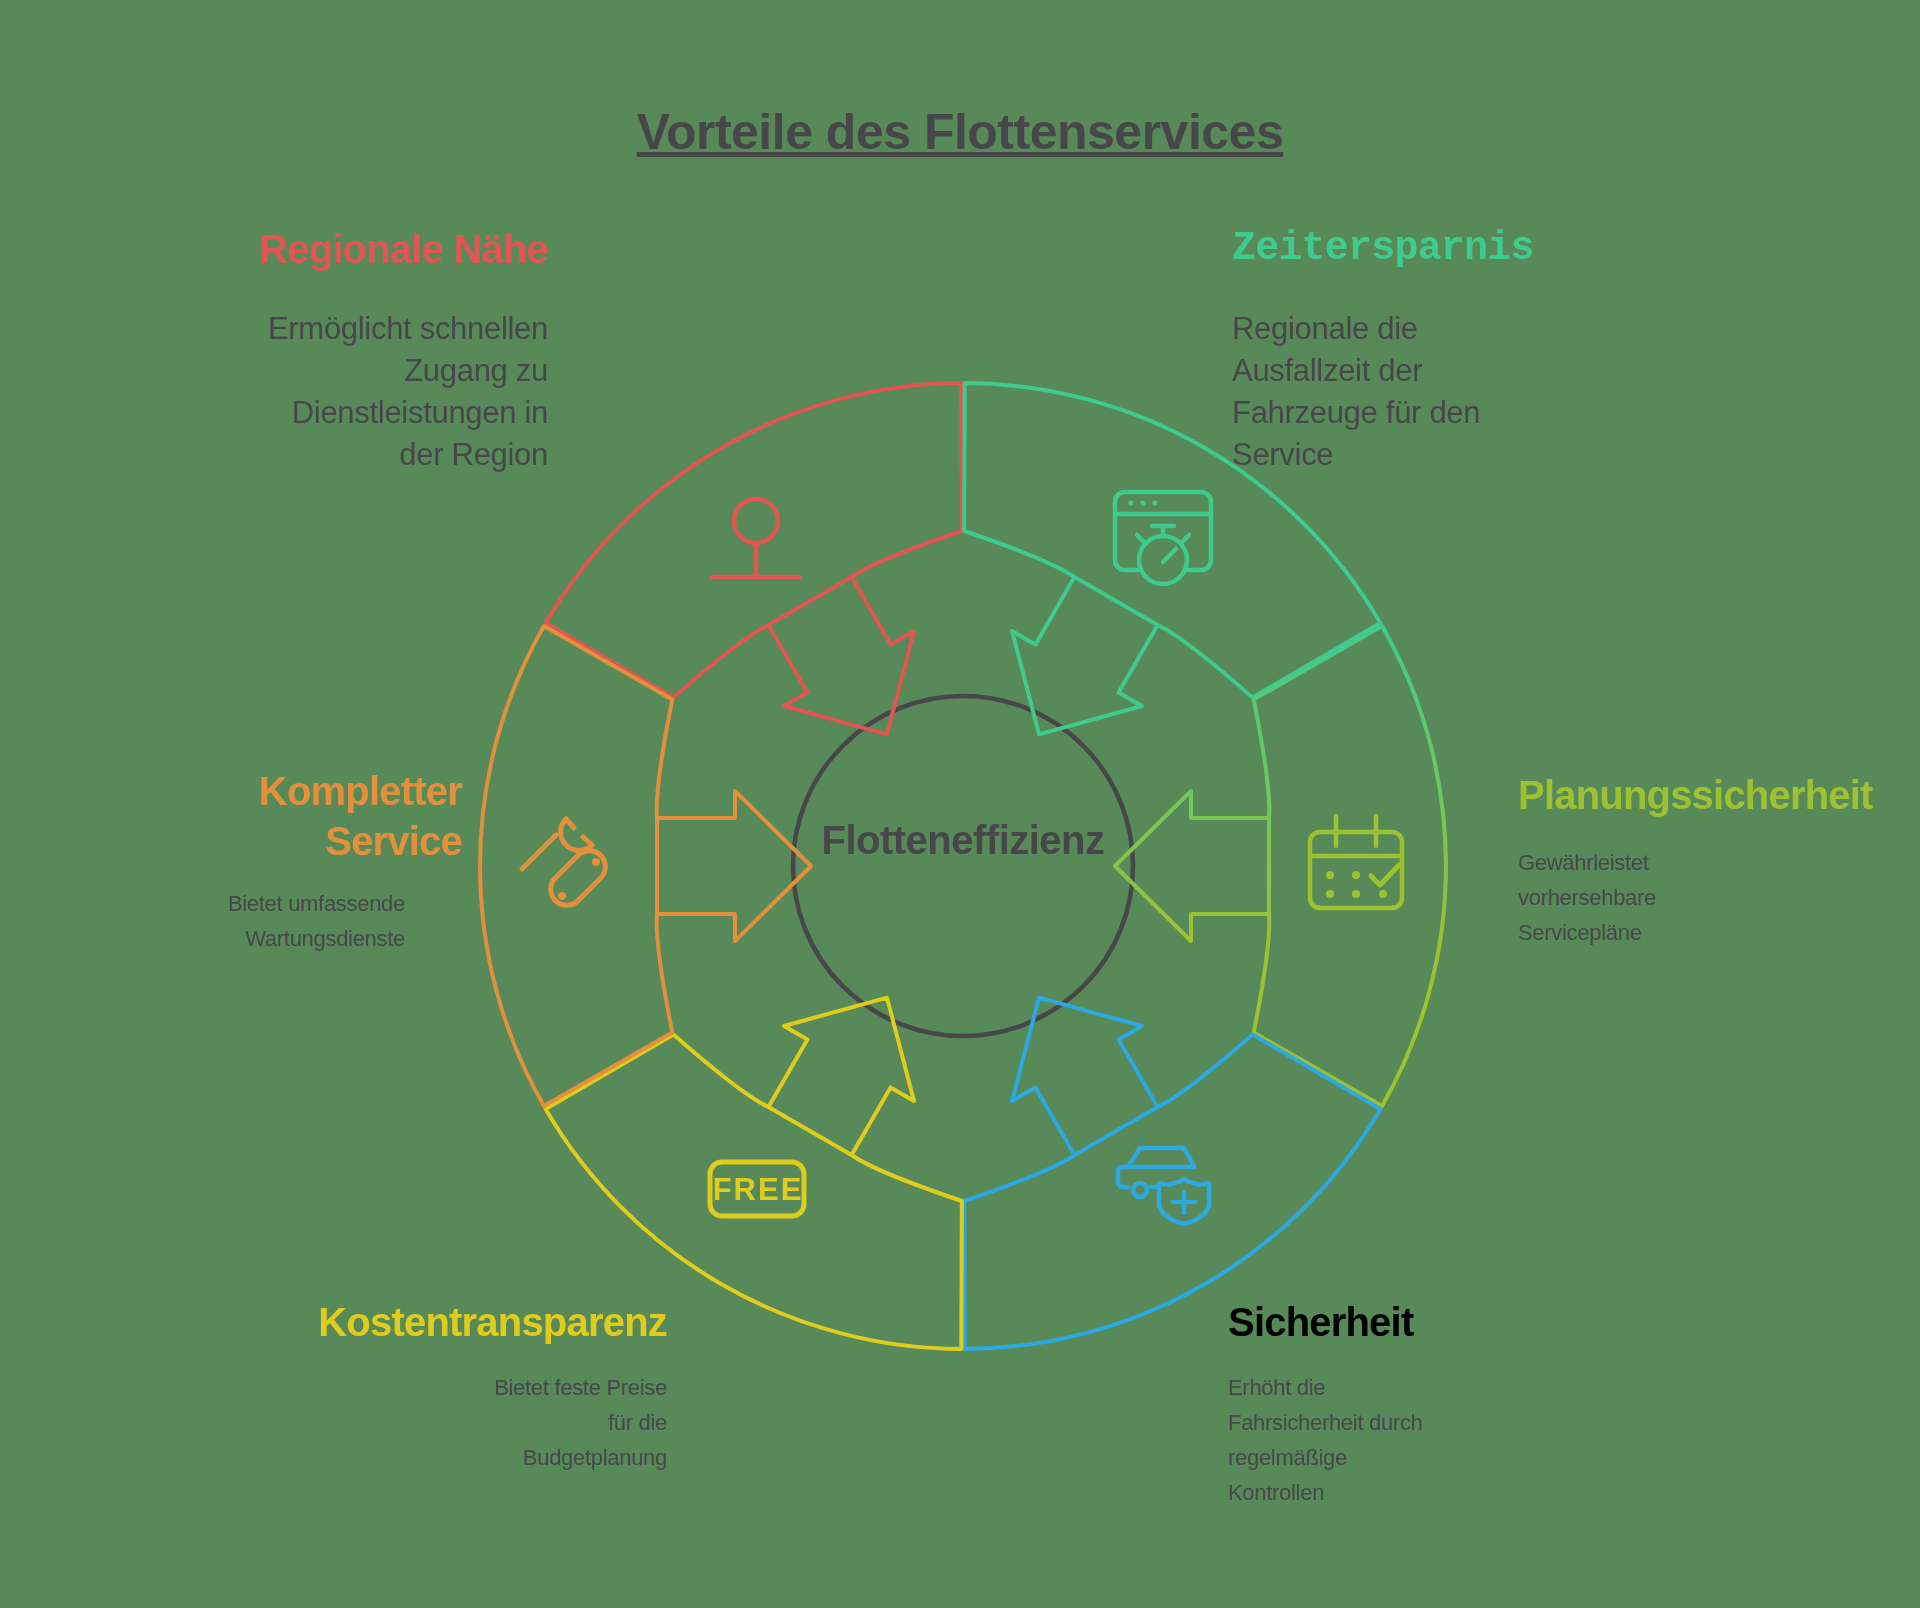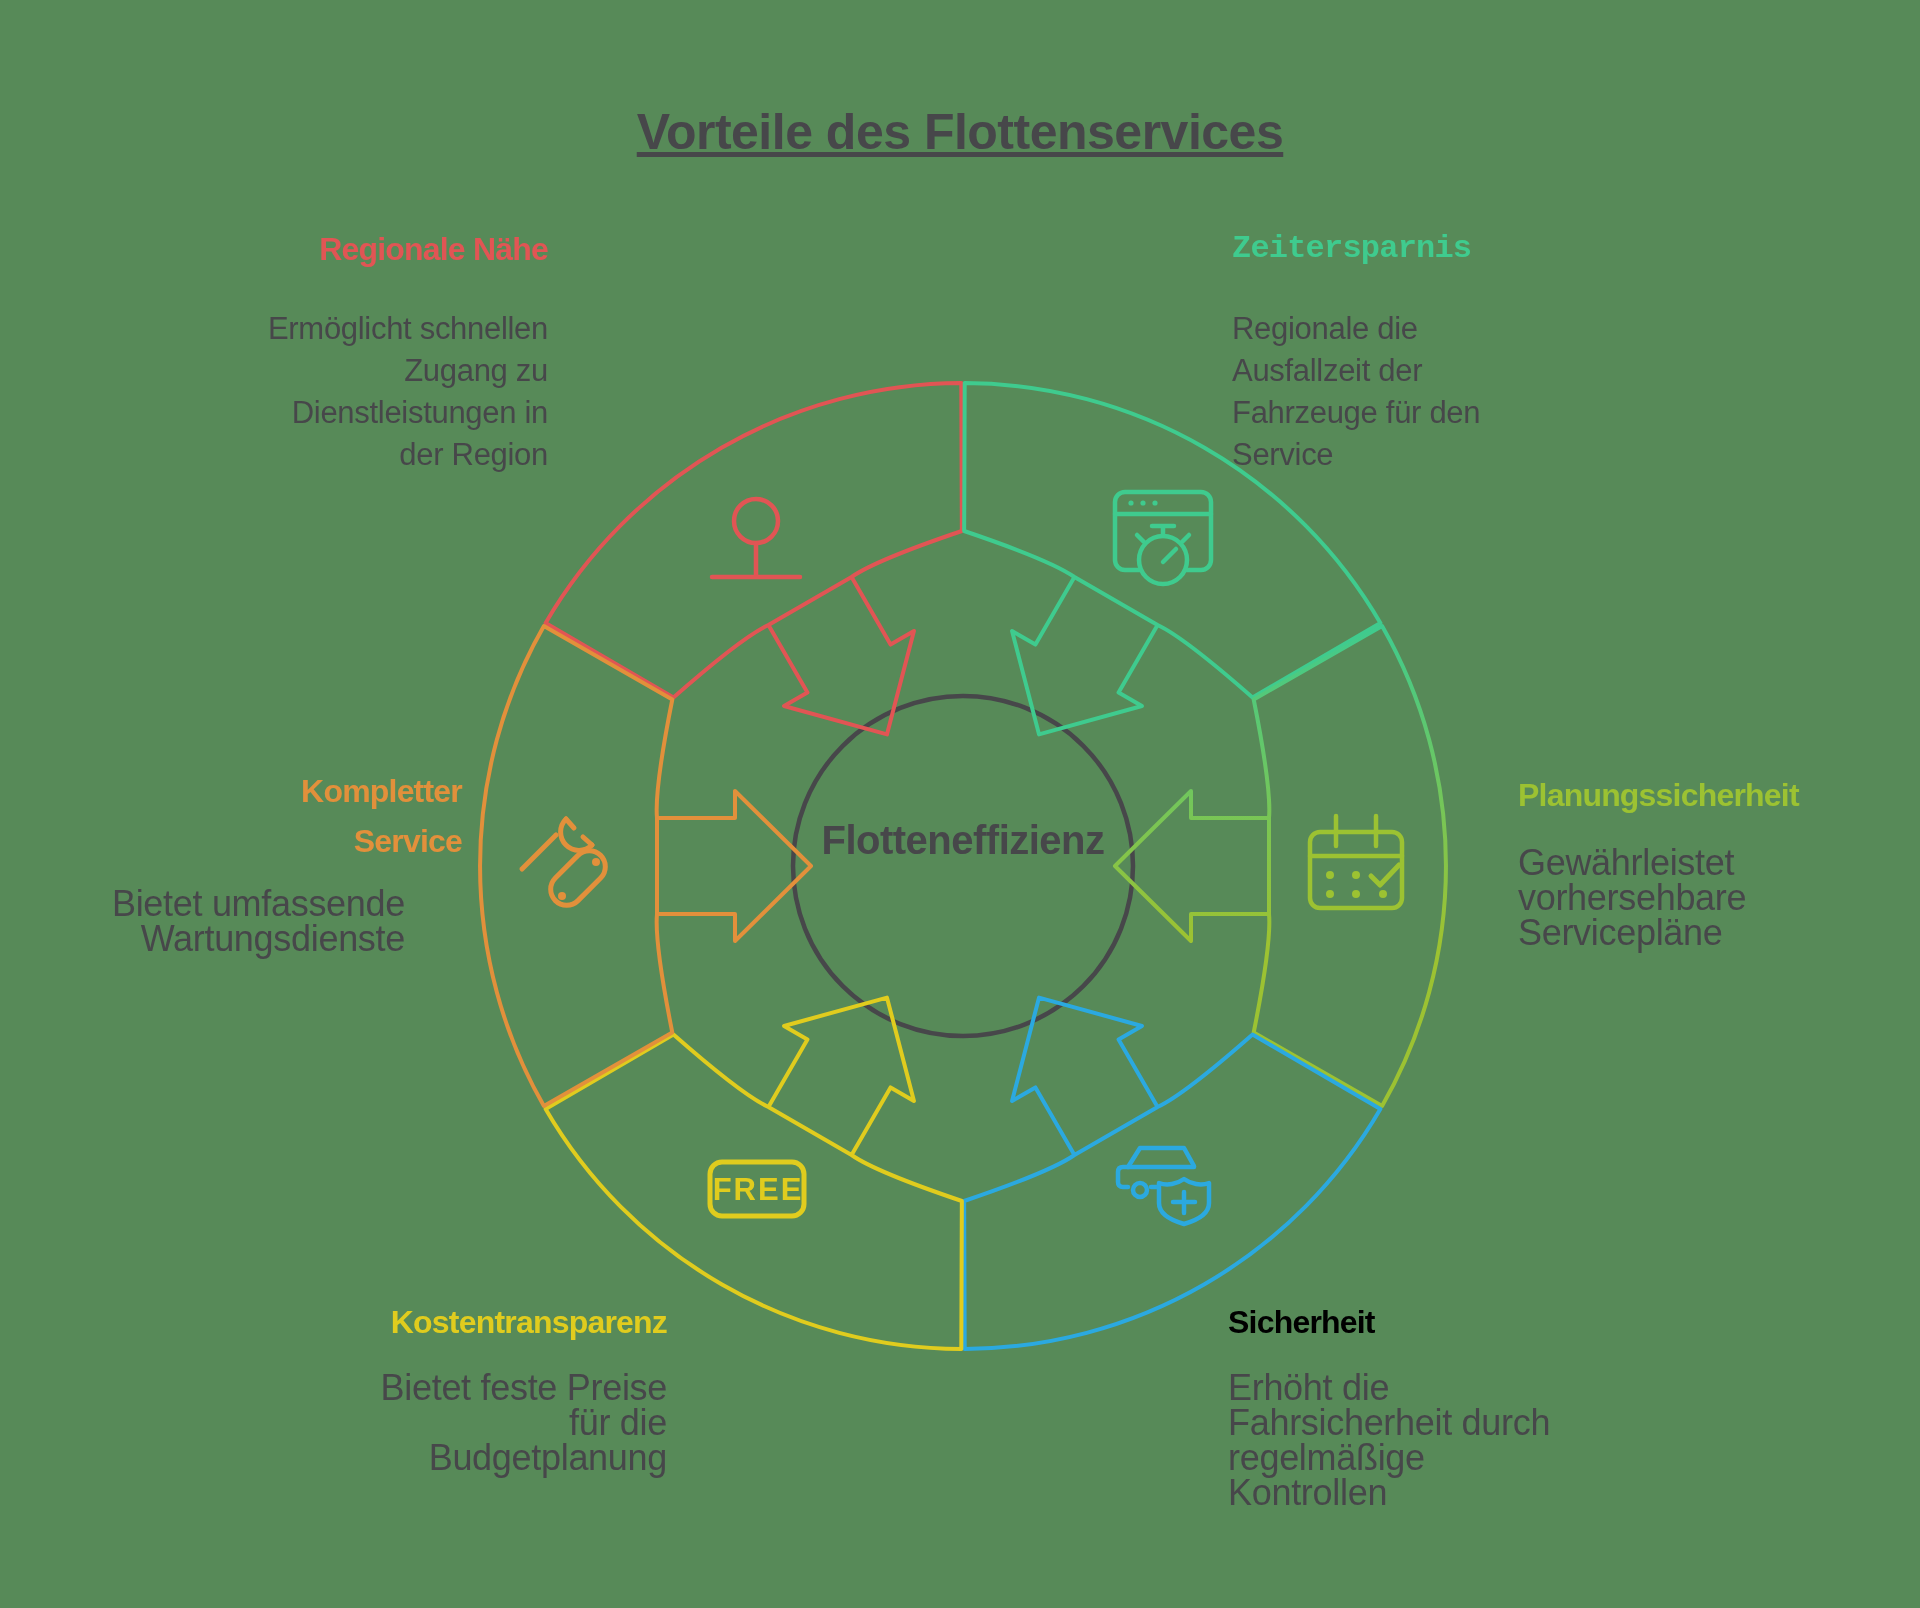--- a/index.html
+++ b/index.html
@@ -6,24 +6,24 @@
   body{
     width:1920px;height:1608px;position:relative;overflow:hidden;
     font-family:"Liberation Sans", sans-serif;
     background:#578A58;
   }
   .abs{position:absolute;}
   .title{
     font-size:50px;font-weight:bold;color:#47474A;letter-spacing:-0.5px;
     text-align:center;width:1000px;left:460px;top:103px;text-decoration:underline;
   }
-  .bh{font-size:32px;font-weight:bold;letter-spacing:-0.8px;line-height:50px;}
+  .bh{font-size:40px;font-weight:bold;letter-spacing:-0.8px;line-height:50px;}
   .bb{font-size:31px;color:#47474A;letter-spacing:-0.3px;}
   .lh42{line-height:42px;}
-  .lh35{line-height:35px;font-size:36px;}
+  .lh35{line-height:35px;font-size:22px;}
   .tr{text-align:right;}
   .center-label{
     width:400px;left:763px;top:816px;text-align:center;
     font-size:40px;font-weight:bold;line-height:49px;color:#47474A;letter-spacing:-0.5px;
   }
   svg text.badge{font-family:"Liberation Sans", sans-serif;font-weight:bold;}
 </style>
 </head>
 <body>
 

